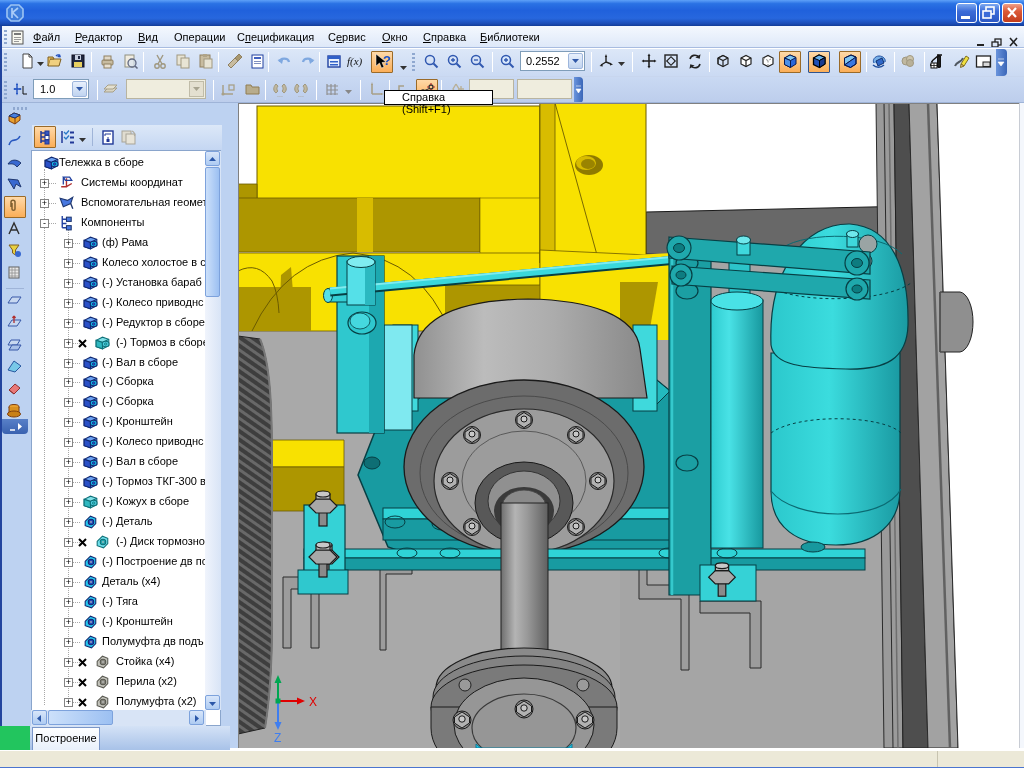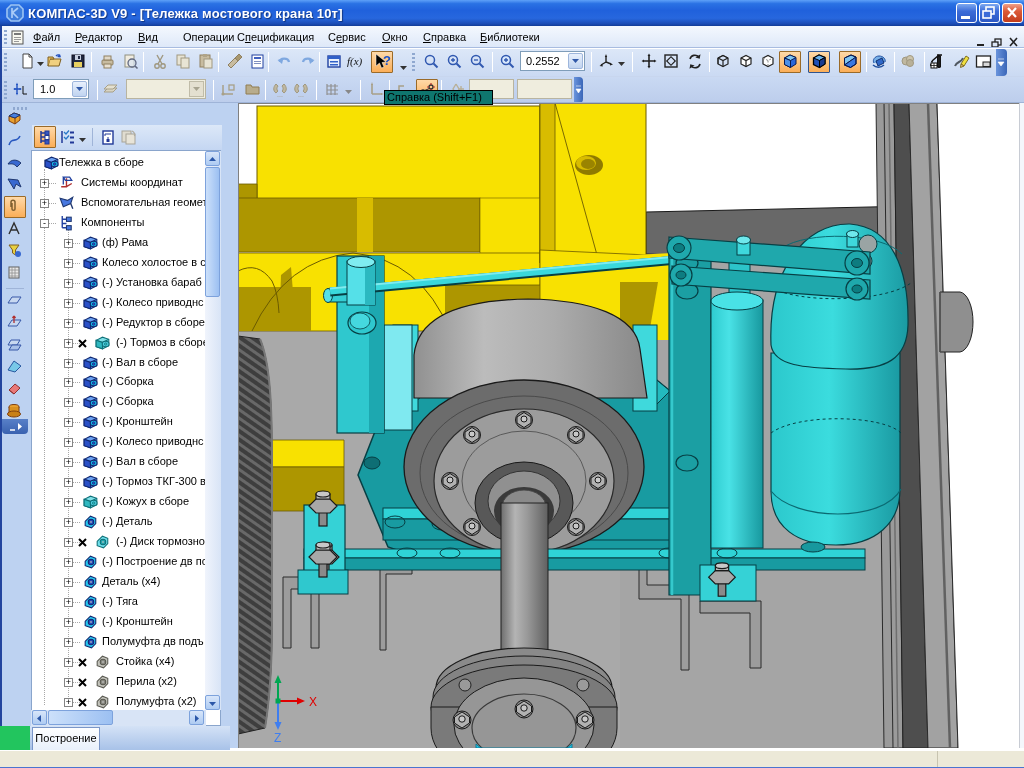--- a/index.html
+++ b/index.html
@@ -49,21 +49,20 @@
 .trow{position:absolute;height:17px;white-space:nowrap;font-size:11px;color:#000}
 .plus{position:absolute;width:9px;height:9px;border:1px solid #848484;background:#fff;font-size:9px;line-height:7px;text-align:center;color:#000}
 </style></head>
 <body>
 <div id="win">
 <div id="title">
  <svg class="abs" style="left:6px;top:4px" width="18" height="18" viewBox="0 0 18 18">
         <polygon points="5,1 13,1 17,5 17,13 13,17 5,17 1,13 1,5" fill="#3E7EDC" stroke="#9CC4F4" stroke-width="1.6"></polygon>
         <path d="M6 4 L6 14 M6 9 L12 4 M7 9 L12 14" stroke="#A8CCF8" stroke-width="1.7" fill="none"></path>
       </svg>
- <div class="txt">КОМПАС-3D V9 - [Тележка мостового крана 10т]</div>
  <div class="tbtn min"><svg width="19" height="18">
           <rect x="4" y="12" width="9" height="3" fill="#fff"></rect>
         </svg></div>
  <div class="tbtn max"><svg width="19" height="18">
           <rect x="6" y="3" width="8" height="7" fill="none" stroke="#fff" stroke-width="1.6"></rect>
           <rect x="3" y="7" width="8" height="7" fill="#3C6CD8" stroke="#fff" stroke-width="1.6"></rect>
         </svg></div>
  <div class="tbtn cls"><svg width="19" height="18">
           <path d="M5 4 L13 13 M13 4 L5 13" stroke="#fff" stroke-width="2.2"></path>
         </svg></div>
@@ -74,21 +73,21 @@
         <svg class="abs" style="left:10px;top:3px" width="17" height="17" viewBox="0 0 17 17">
           <rect x="2" y="2" width="11" height="13" fill="#F8F8F0" stroke="#555"></rect>
           <rect x="4" y="4" width="7" height="2" fill="#777"></rect>
           <rect x="4" y="8" width="7" height="1" fill="#999"></rect>
           <rect x="4" y="10" width="7" height="1" fill="#999"></rect>
           <rect x="4" y="12" width="5" height="1" fill="#999"></rect>
         </svg>
         <span class="mi" style="left:33px"><span style="text-decoration:underline">Ф</span>айл</span>
         <span class="mi" style="left:75px"><span style="text-decoration:underline">Р</span>едактор</span>
         <span class="mi" style="left:138px"><span style="text-decoration:underline">В</span>ид</span>
-        <span class="mi" style="left:183px">Операции</span>
+        <span class="mi" style="left:174px">Операции</span>
         <span class="mi" style="left:237px">С<span style="text-decoration:underline">п</span>ецификация</span>
         <span class="mi" style="left:328px">С<span style="text-decoration:underline">е</span>рвис</span>
         <span class="mi" style="left:382px"><span style="text-decoration:underline">О</span>кно</span>
         <span class="mi" style="left:423px"><span style="text-decoration:underline">С</span>правка</span>
         <span class="mi" style="left:480px"><span style="text-decoration:underline">Б</span>иблиотеки</span>
         <svg class="abs" style="left:975px;top:9px" width="44" height="14" viewBox="0 0 44 14">
           <rect x="2" y="9" width="7" height="2" fill="#222"></rect>
           <rect x="20" y="4" width="6" height="6" fill="none" stroke="#222" stroke-width="1.3"></rect>
           <rect x="17" y="7" width="6" height="5" fill="#dce6f5" stroke="#222" stroke-width="1.3"></rect>
           <path d="M35 3 L42 11 M42 3 L35 11" stroke="#222" stroke-width="1.6"></path>
@@ -1013,14 +1012,14 @@
 <div class="abs" style="left:0;top:26px;width:2px;height:742px;background:#23459E"></div>
 <div id="tabrow">
       <div id="tabstrip">
         <div id="tab1">Построение</div>
       </div>
     </div>
 <div id="status">
 <span style="position:absolute;left:937px;top:0;width:1px;height:16px;background:#C8C4B0"></span>
 <div class="bline"></div>
     </div>
-<div class="abs" style="left:384px;top:90px;width:109px;height:15px;background:#0f766e;border:1px solid #000;font-size:11px;padding:0 2px;z-index:50">Справка (Shift+F1)</div>
+<div class="abs" style="left:384px;top:90px;width:109px;height:15px;background:#ffffff;border:1px solid #000;font-size:11px;padding:0 17px;z-index:50">Справка (Shift+F1)</div>
 </div>
 
 </body></html>

